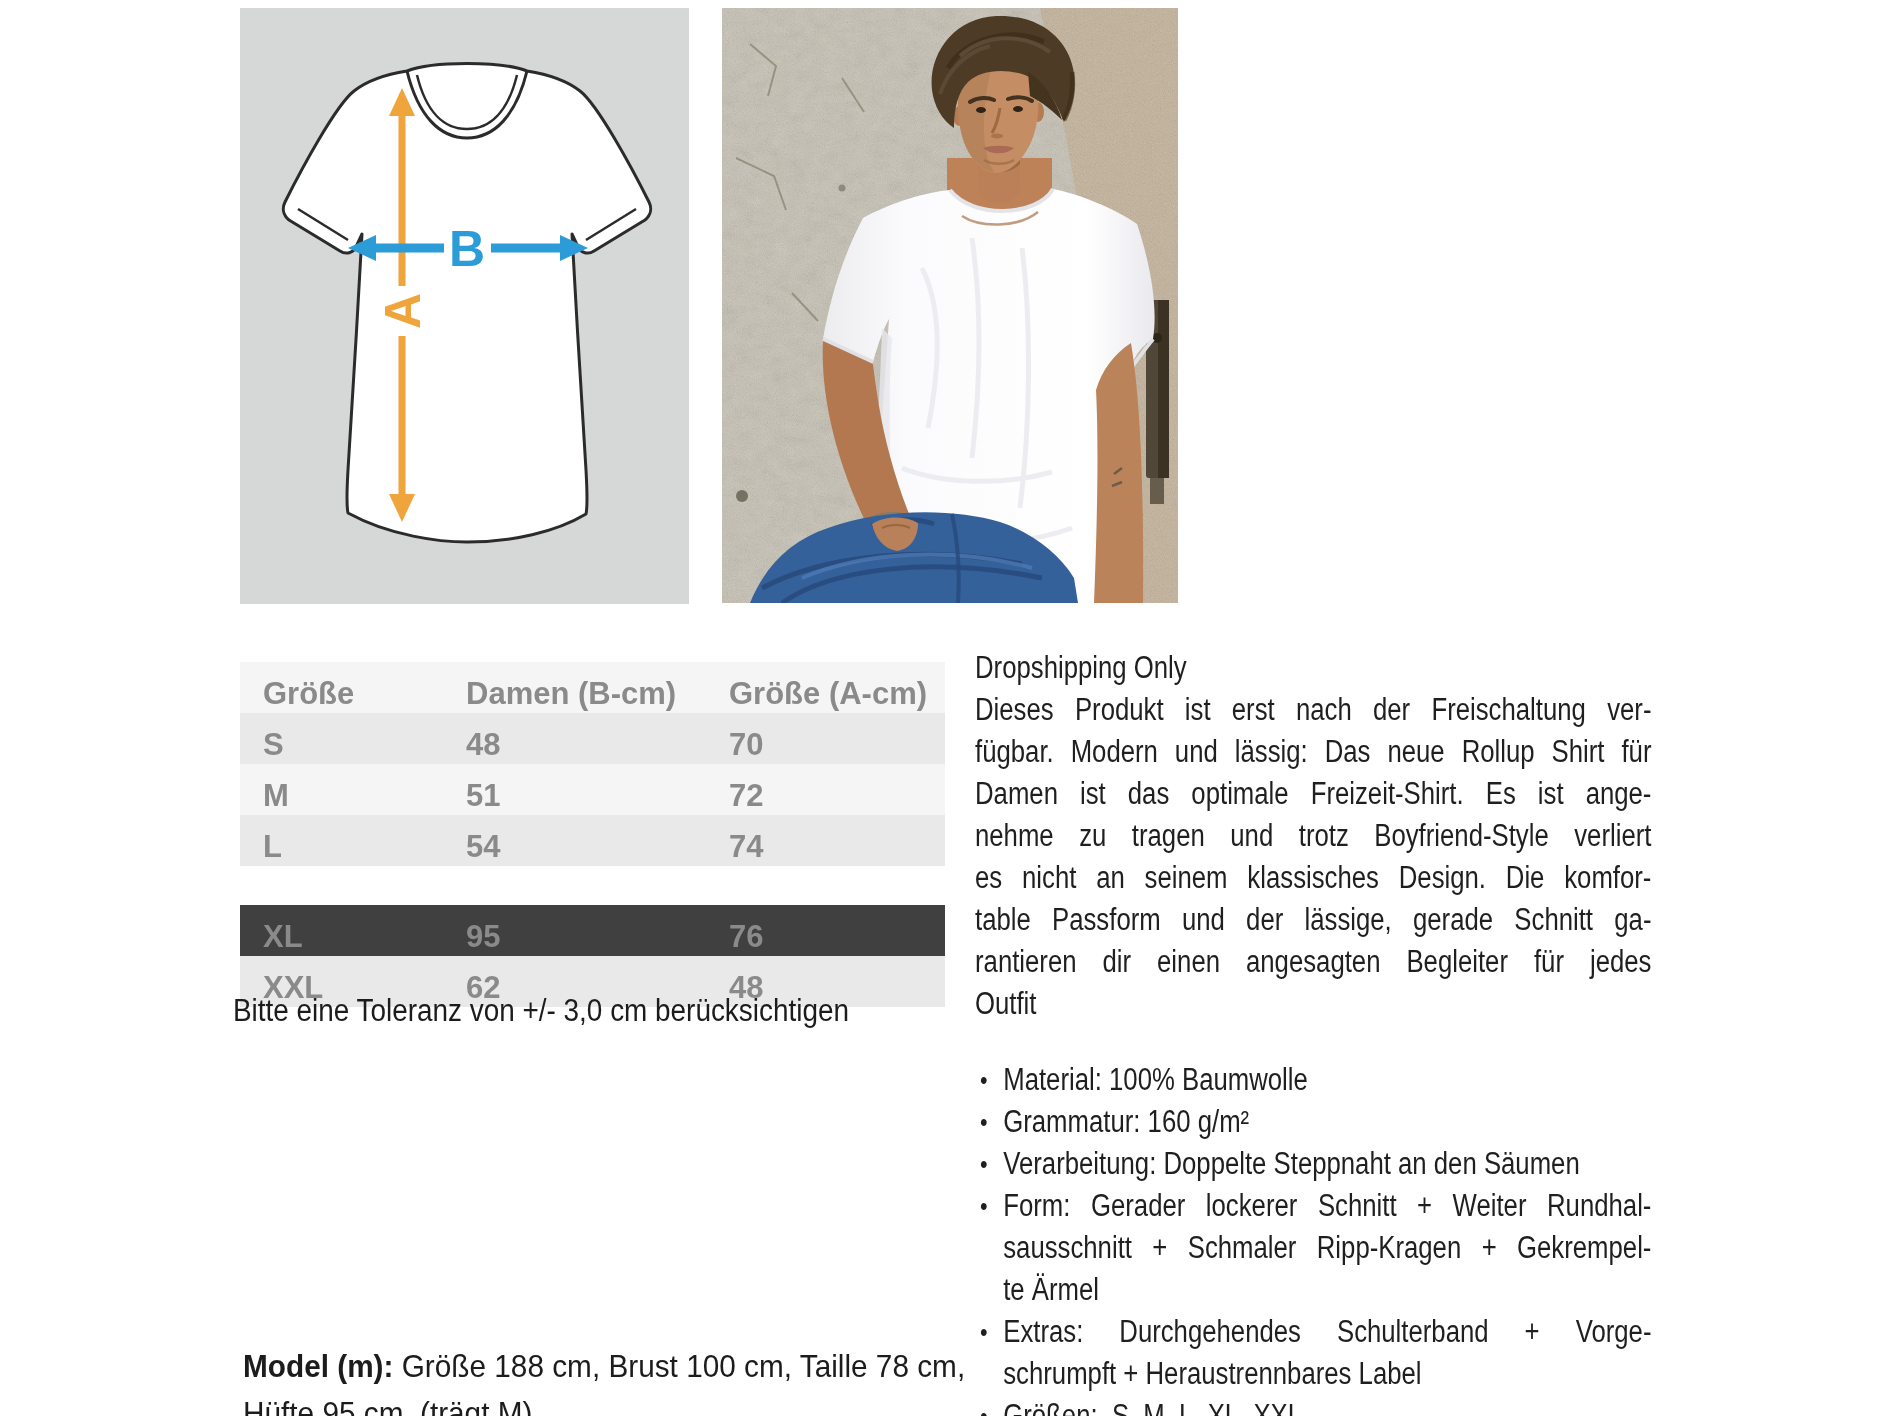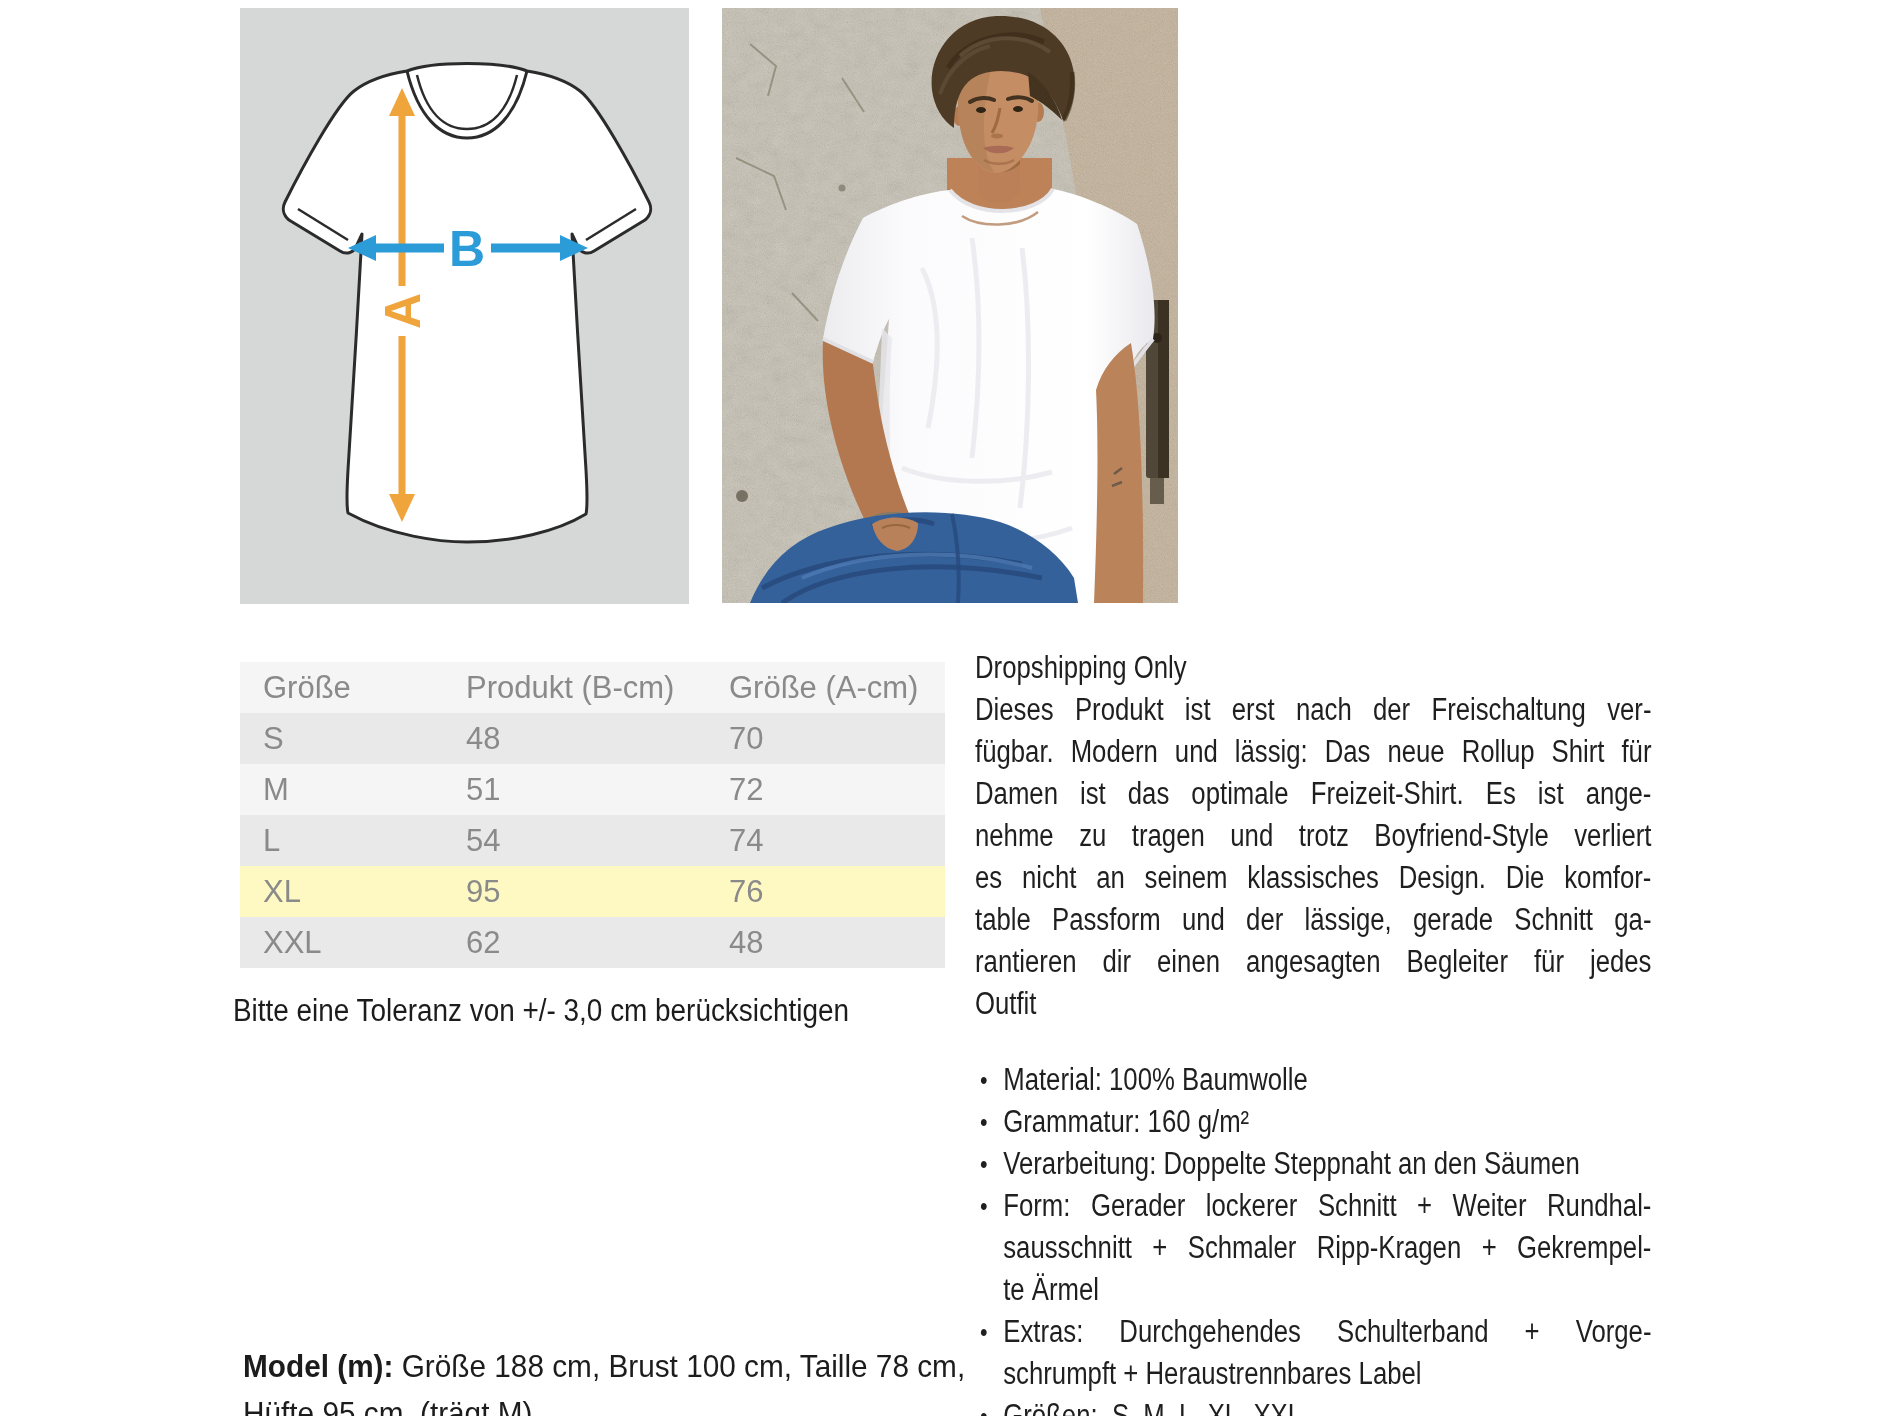--- a/index.html
+++ b/index.html
@@ -14,21 +14,21 @@
   .diagram{left:240px;top:8px;width:449px;height:596px;background:#d5d8d7;}
   .diagram svg{display:block;}
 
   
   .photo{left:722px;top:8px;width:456px;height:595px;overflow:hidden;}
   .photo svg{display:block;}
 
   
   .size-table{left:240px;top:662px;width:705px;font-size:31px;color:#8a8a8a;}
   .trow{position:relative;height:51px;line-height:51px;}
-  .cell{position:absolute;top:0;white-space:nowrap;}
+  .cell{position:absolute;top:6px;white-space:nowrap;font-weight:bold;}
   .c0{left:23px;} .c1{left:226px;} .c2{left:489px;}
 
   .tolerance{
     left:233px;top:993px;font-size:31px;color:#1c1c1c;white-space:nowrap;
     transform:scaleX(0.90);transform-origin:0 0;
   }
 
   .model-note{
     left:243px;top:1343px;font-size:32px;color:#1c1c1c;line-height:47px;white-space:nowrap;
     transform:scaleX(0.93);transform-origin:0 0;
@@ -182,40 +182,40 @@
       <path d="M218,86 C226,62 244,44 268,38" stroke="#63503a" stroke-width="4" fill="none" opacity="0.7"></path>
       <path d="M342,112 C350,96 352,80 350,64" stroke="#3a2b18" stroke-width="5" fill="none" opacity="0.6"></path>
       <path d="M306,64 C322,74 334,92 340,112 C332,104 320,94 308,88 Z" fill="#44331f"></path>
     </g>
   </svg>
 </div>
 
 <div class="abs size-table">
   <div class="trow" id="table-header" style="background: rgb(245, 245, 245);">
       <div class="cell c0">Größe</div>
-      <div class="cell c1">Produkt (B-cm)</div>
+      <div class="cell c1">Damen (B-cm)</div>
       <div class="cell c2">Größe (A-cm)</div>
     </div>
   <div id="table-body">
       <div class="trow" style="background: rgb(233, 233, 233);">
         <div class="cell c0">S</div>
         <div class="cell c1">48</div>
         <div class="cell c2">70</div>
       </div>
       <div class="trow" style="background: rgb(245, 245, 245);">
         <div class="cell c0">M</div>
         <div class="cell c1">51</div>
         <div class="cell c2">72</div>
       </div>
       <div class="trow" style="background: rgb(233, 233, 233);">
         <div class="cell c0">L</div>
         <div class="cell c1">54</div>
         <div class="cell c2">74</div>
       </div>
-      <div class="trow" style="background: #fef9c3;">
+      <div class="trow" style="background: #404040; margin-top: 39px;">
         <div class="cell c0">XL</div>
         <div class="cell c1">95</div>
         <div class="cell c2">76</div>
       </div>
       <div class="trow" style="background: rgb(233, 233, 233); padding-left: 35px;">
         <div class="cell c0">XXL</div>
         <div class="cell c1">62</div>
         <div class="cell c2">48</div>
       </div>
     </div>

